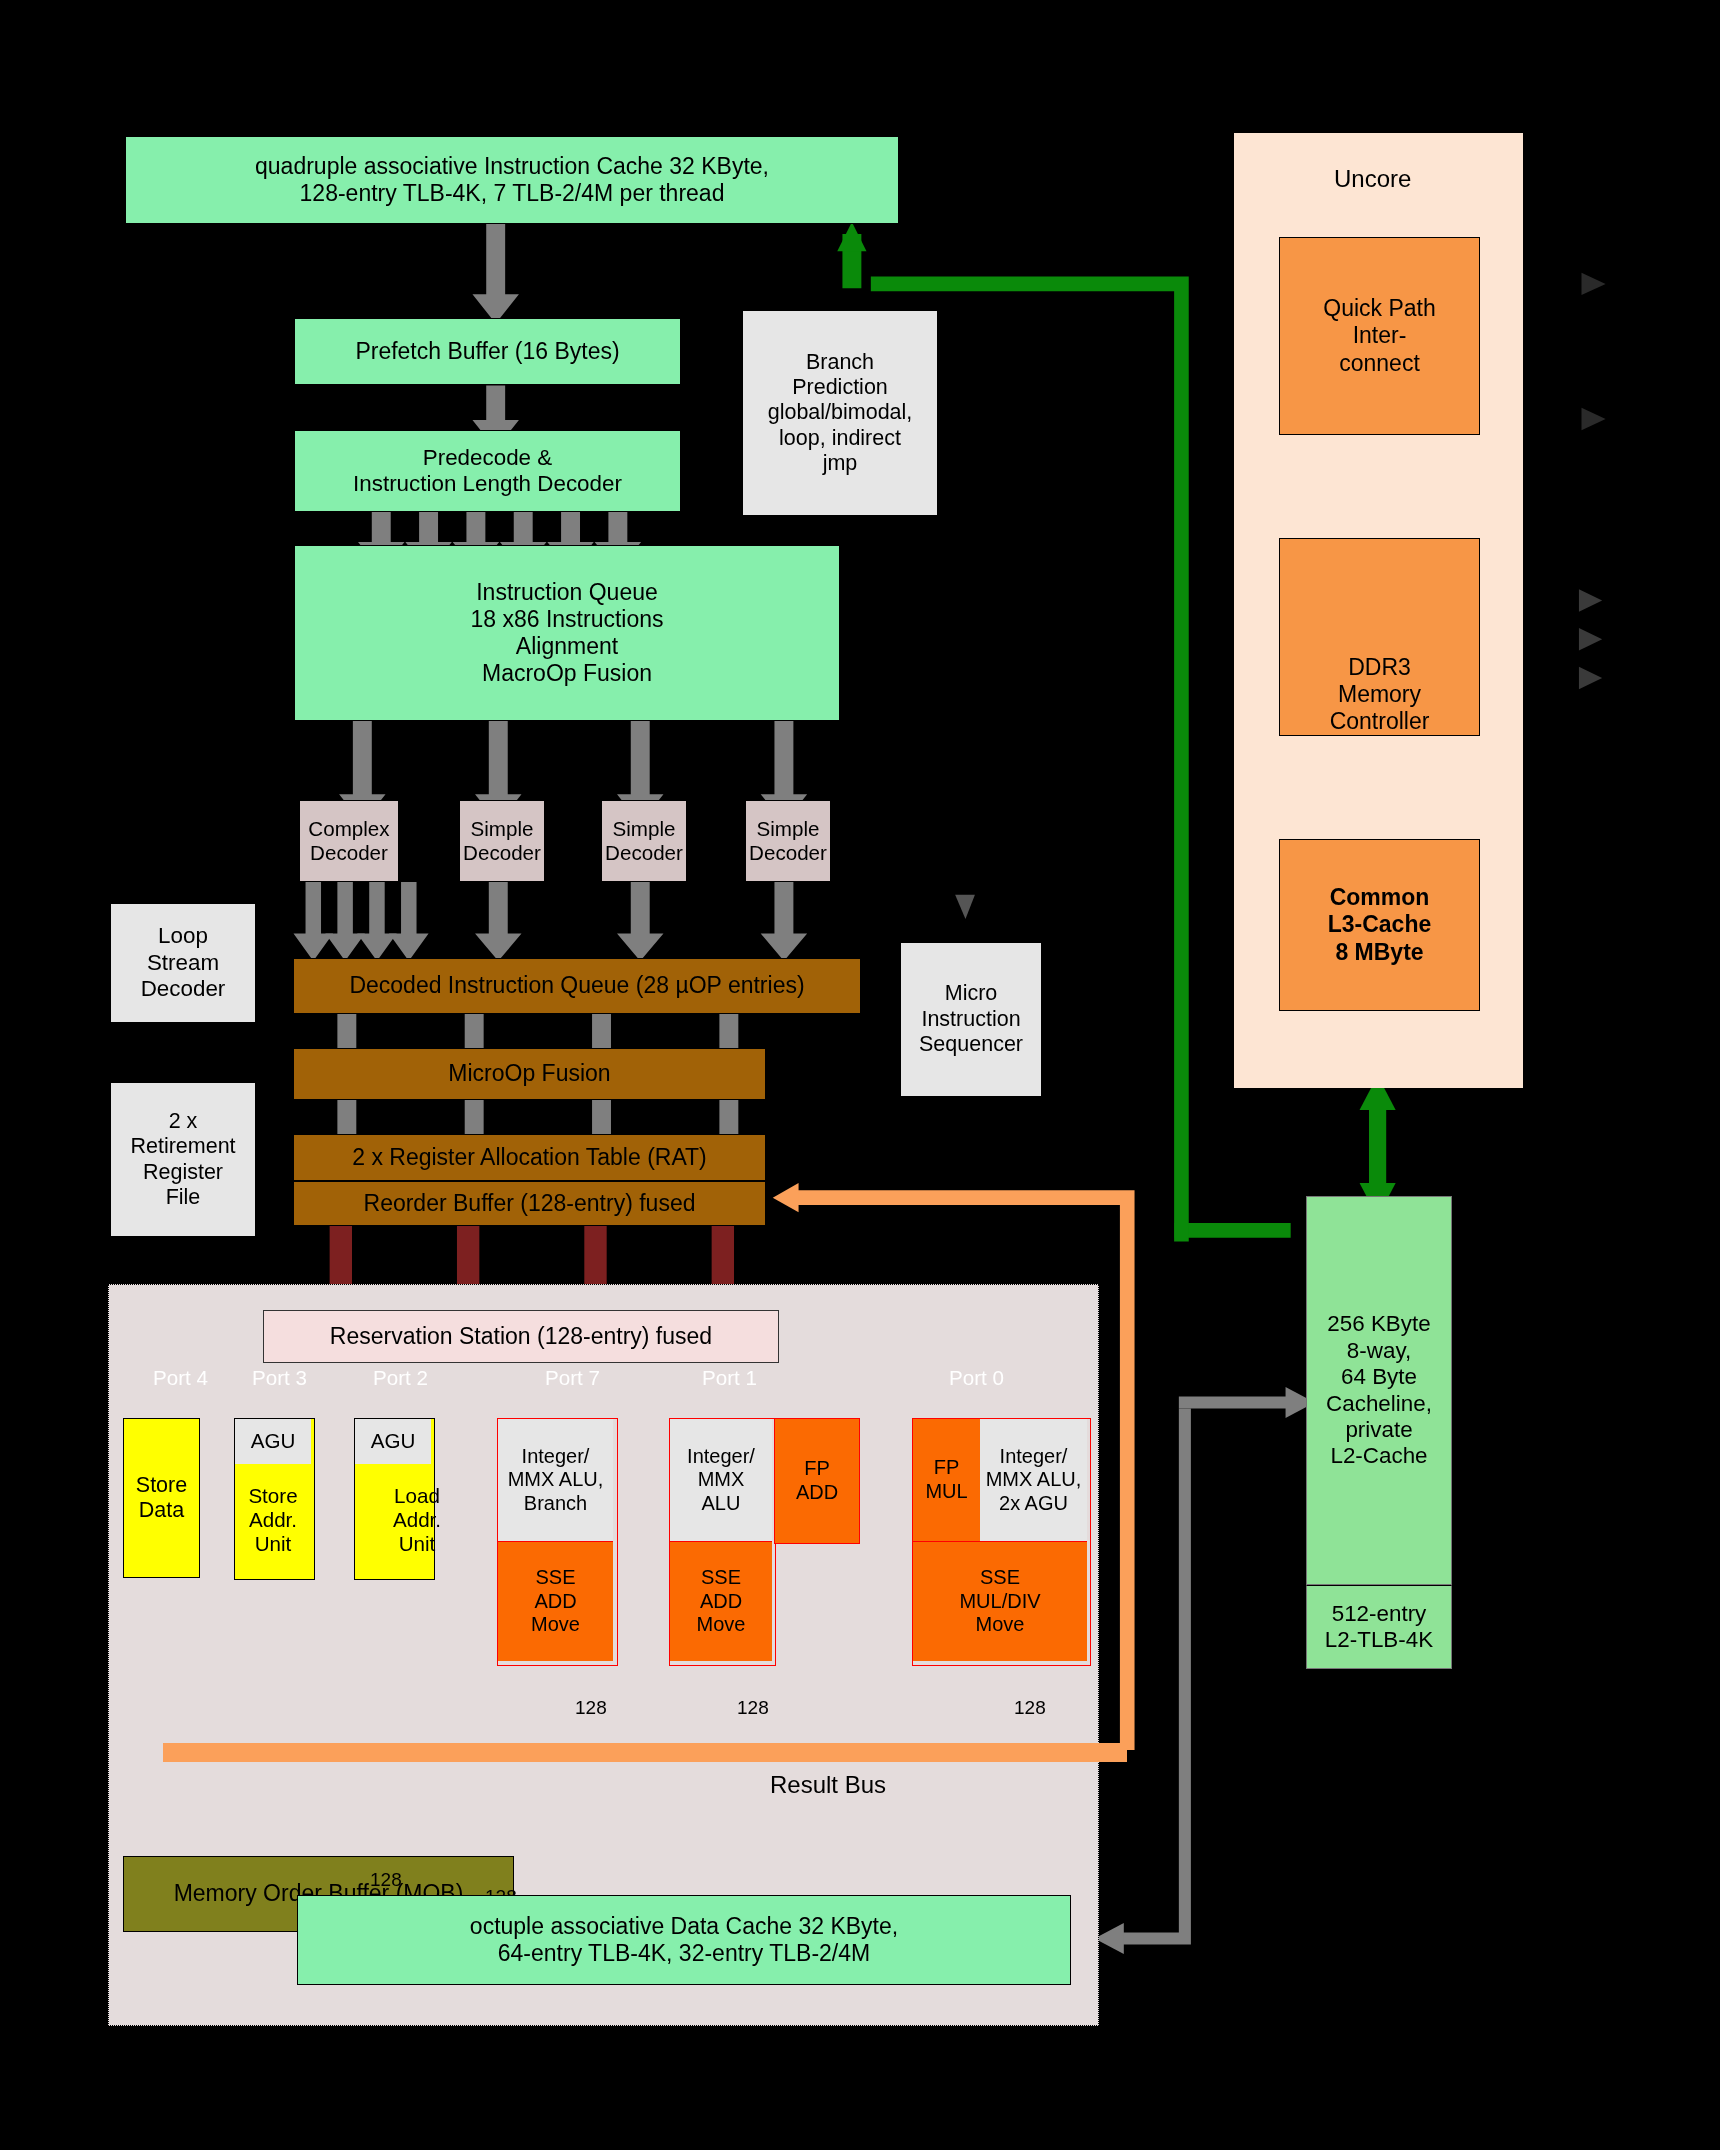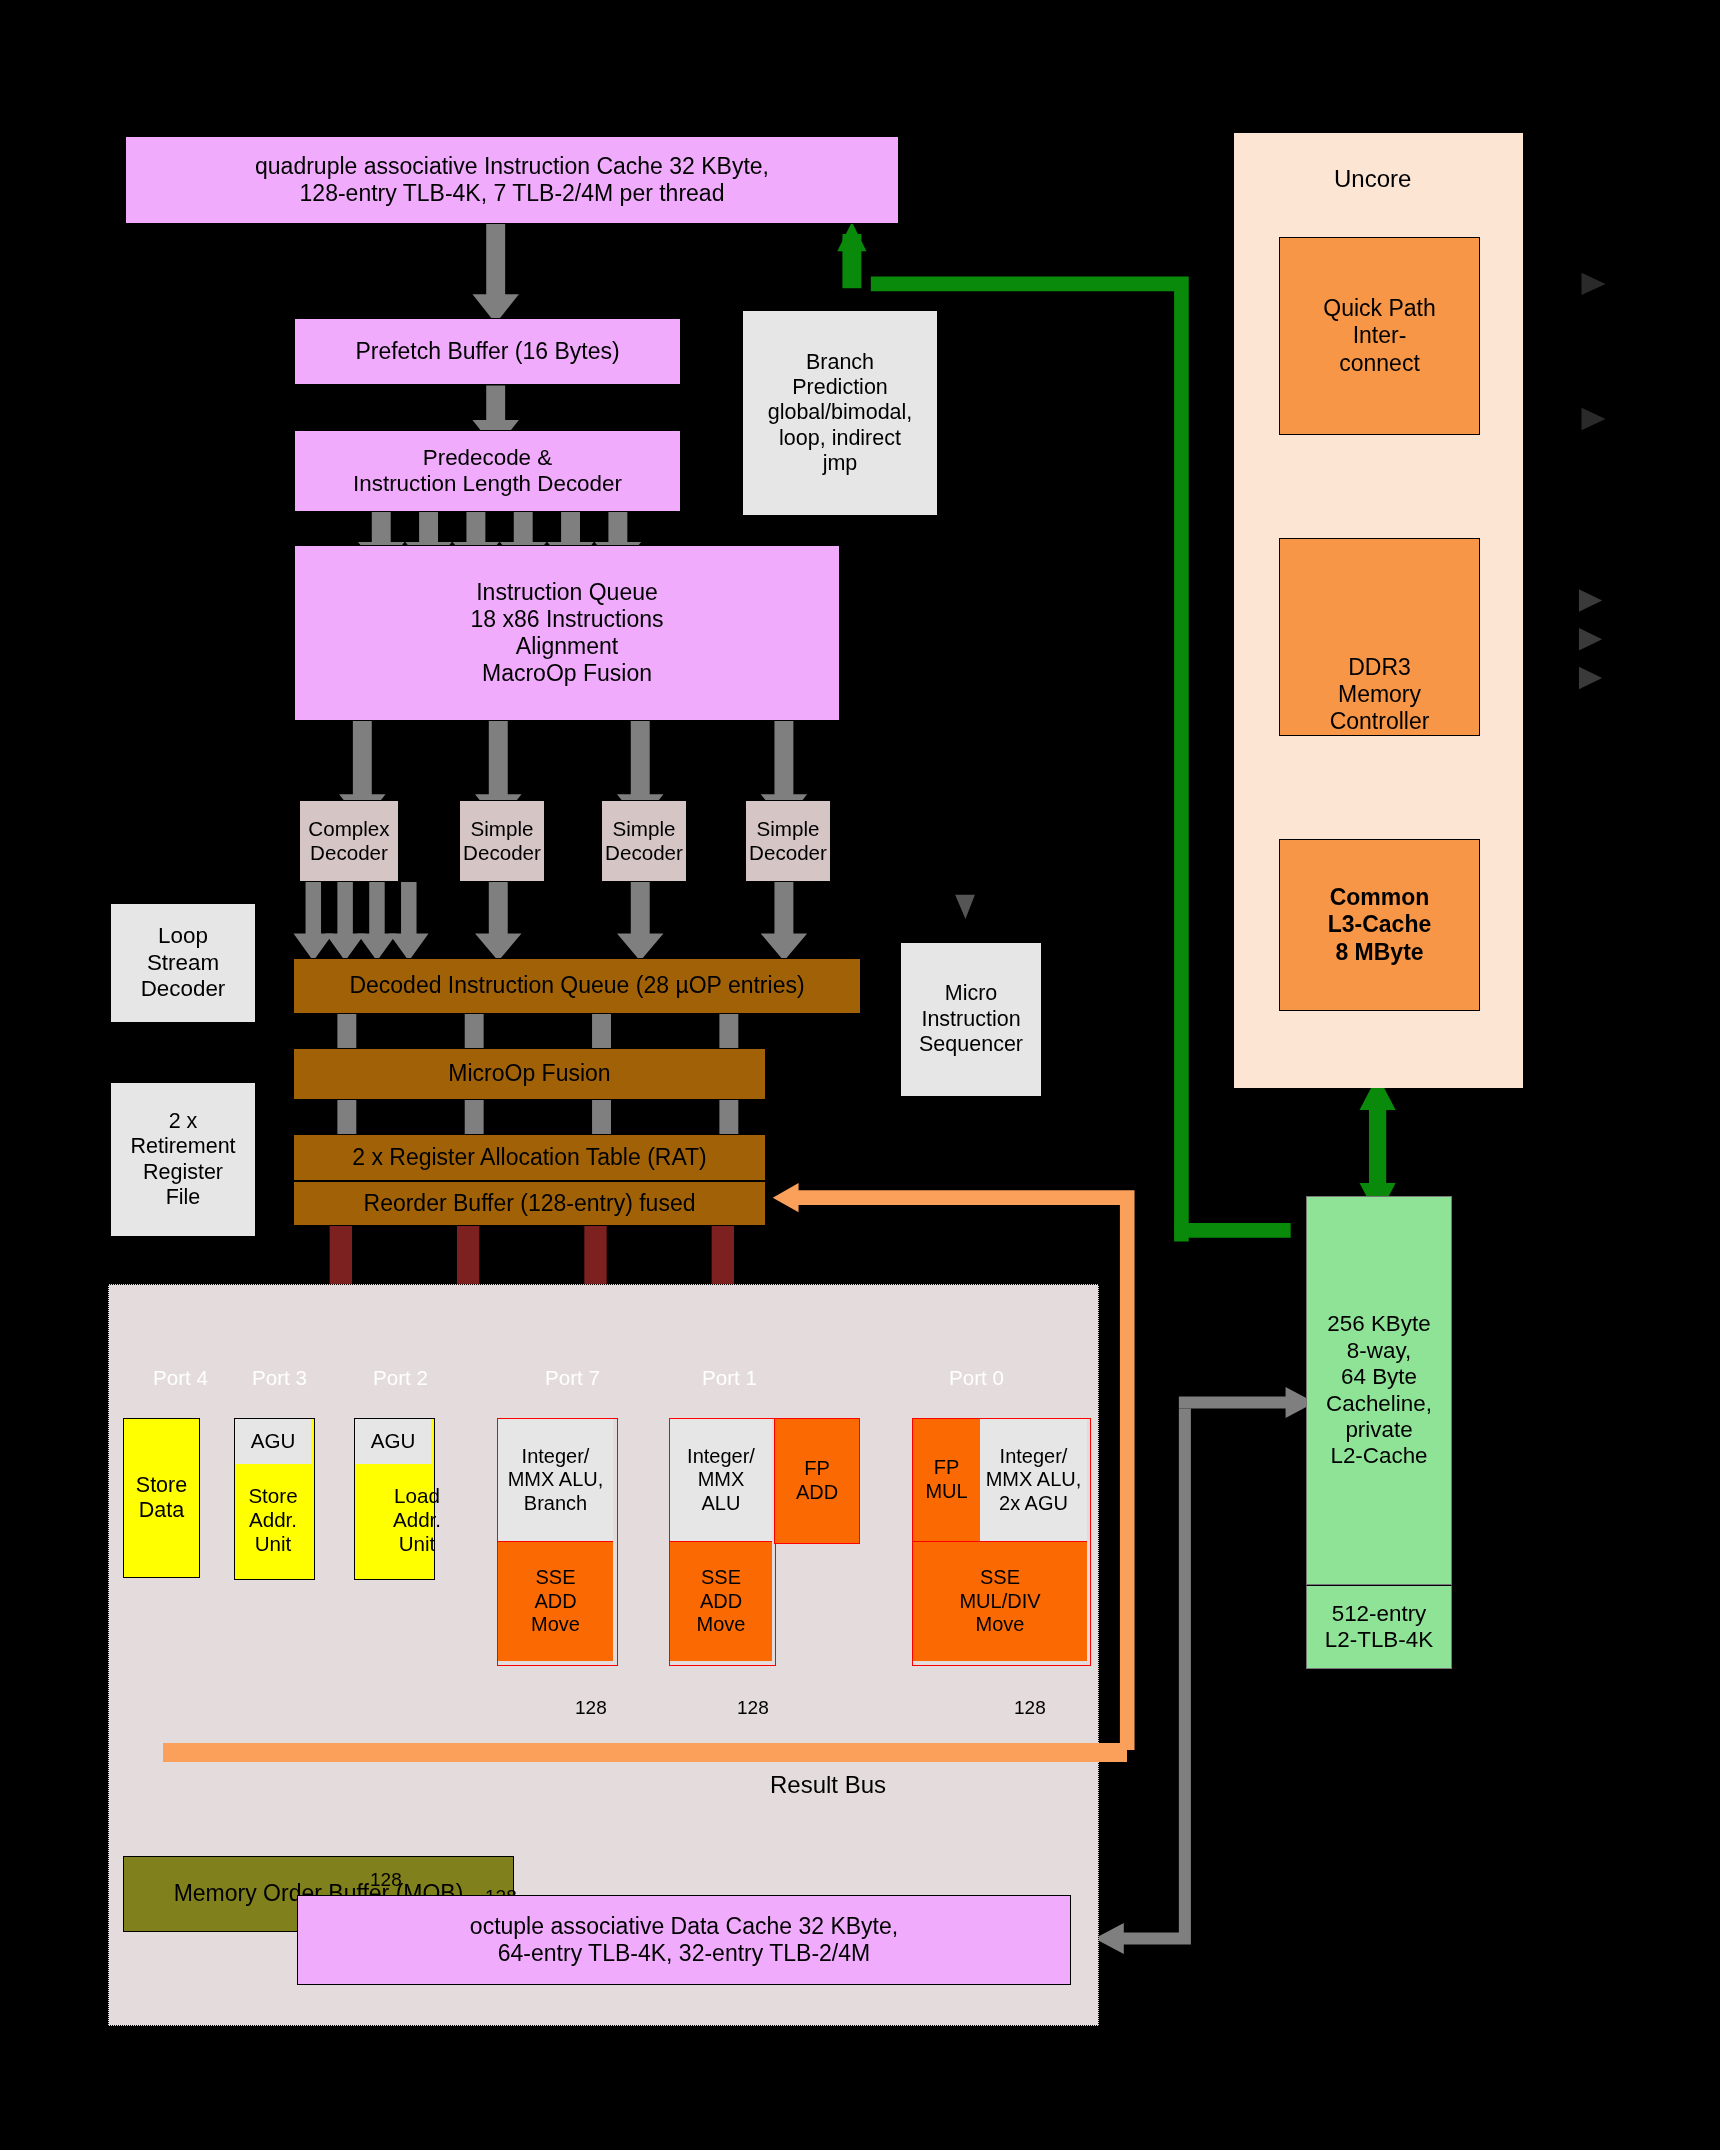--- a/index.html
+++ b/index.html
@@ -1,21 +1,21 @@
 <!DOCTYPE html>
 <html style="font-size:13.8px"><head>
 <meta charset="utf-8">
 <style>
   html,body{margin:0;padding:0;background:#000;}
   body{width:1721px;height:2151px;position:relative;font-family:"Liberation Sans",sans-serif;}
   #stage{position:absolute;left:0;top:0;width:1721px;height:2151px;background:#000;}
   .box{position:absolute;box-sizing:border-box;display:flex;align-items:center;justify-content:center;
        text-align:center;color:#000;line-height:1.18;}
   .bk{border:1.7px solid #000;}
-  .pink{background:#f0abfc;}
+  .pink{background:#86efac;}
   .peach{background:#a16207;}
   .grey{background:#e6e6e6;}
   .mauve{background:#d5c5c5;}
   .orange{background:#f79646;}
   .oran2{background:#fb6a02;}
   .green{background:#8fe397;}
   .yellow{background:#ffff00;}
   .olive{background:#80801d;}
   .rs{background:#f5dede;border:1.7px solid #333;}
   .panel{background:#fde5d3;}
@@ -273,20 +273,23 @@
 
   <div class="box bk peach t27" style="left:293px;top:1134px;width:473px;height:47px;">
     <span>2 x Register Allocation Table (RAT)</span>
   </div>
   <div class="box bk peach t27" style="left:293px;top:1181px;width:473px;height:45px;">
     <span>Reorder Buffer (128-entry) fused</span>
   </div>
 
   <div class="execpanel" style="position:absolute;left:108px;top:1284px;width:989px;height:740px;"></div>
 
+  <div class="box rs t27" style="left:263px;top:1310px;width:516px;height:53px;">
+    <span>Reservation Station (128-entry) fused</span>
+  </div>
 
   <div class="wlbl t24" style="left:153px;top:1366px;">Port 4</div>
   <div class="wlbl t24" style="left:252px;top:1366px;">Port 3</div>
   <div class="wlbl t24" style="left:373px;top:1366px;">Port 2</div>
   <div class="wlbl t24" style="left:545px;top:1366px;">Port 7</div>
   <div class="wlbl t24" style="left:702px;top:1366px;">Port 1</div>
   <div class="wlbl t24" style="left:949px;top:1366px;">Port 0</div>
 
   <div class="box bk yellow t25" style="left:123px;top:1418px;width:77px;height:160px;">
     <span style="white-space:pre-line">Store

